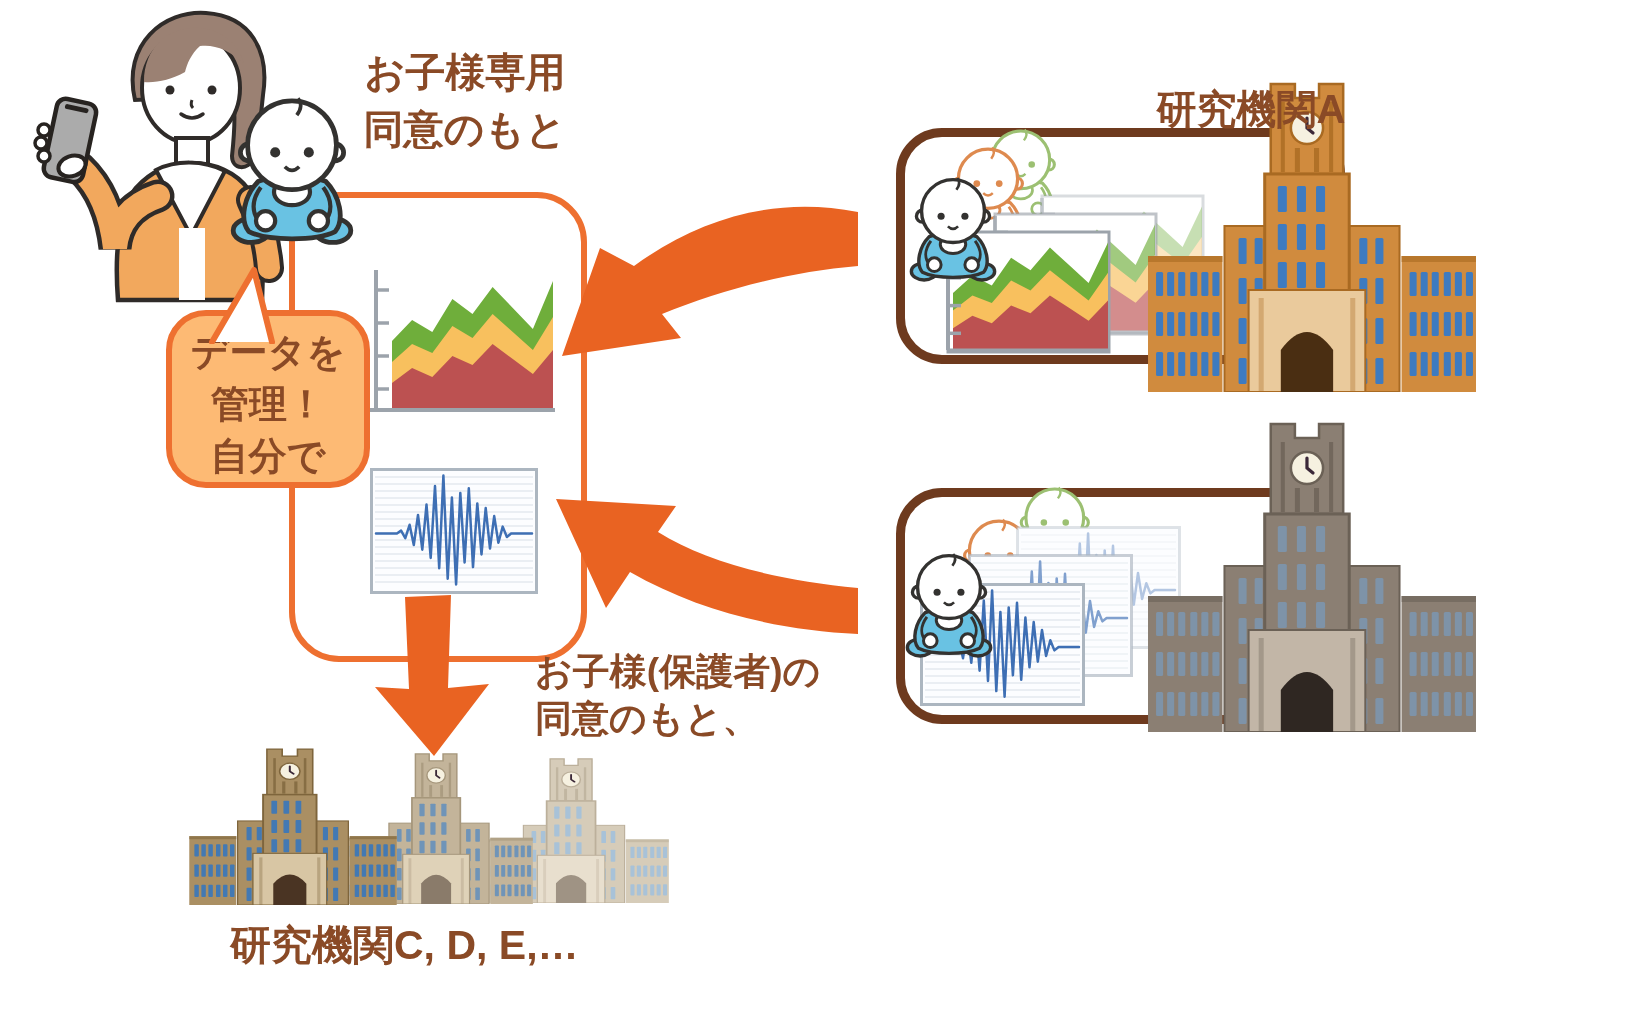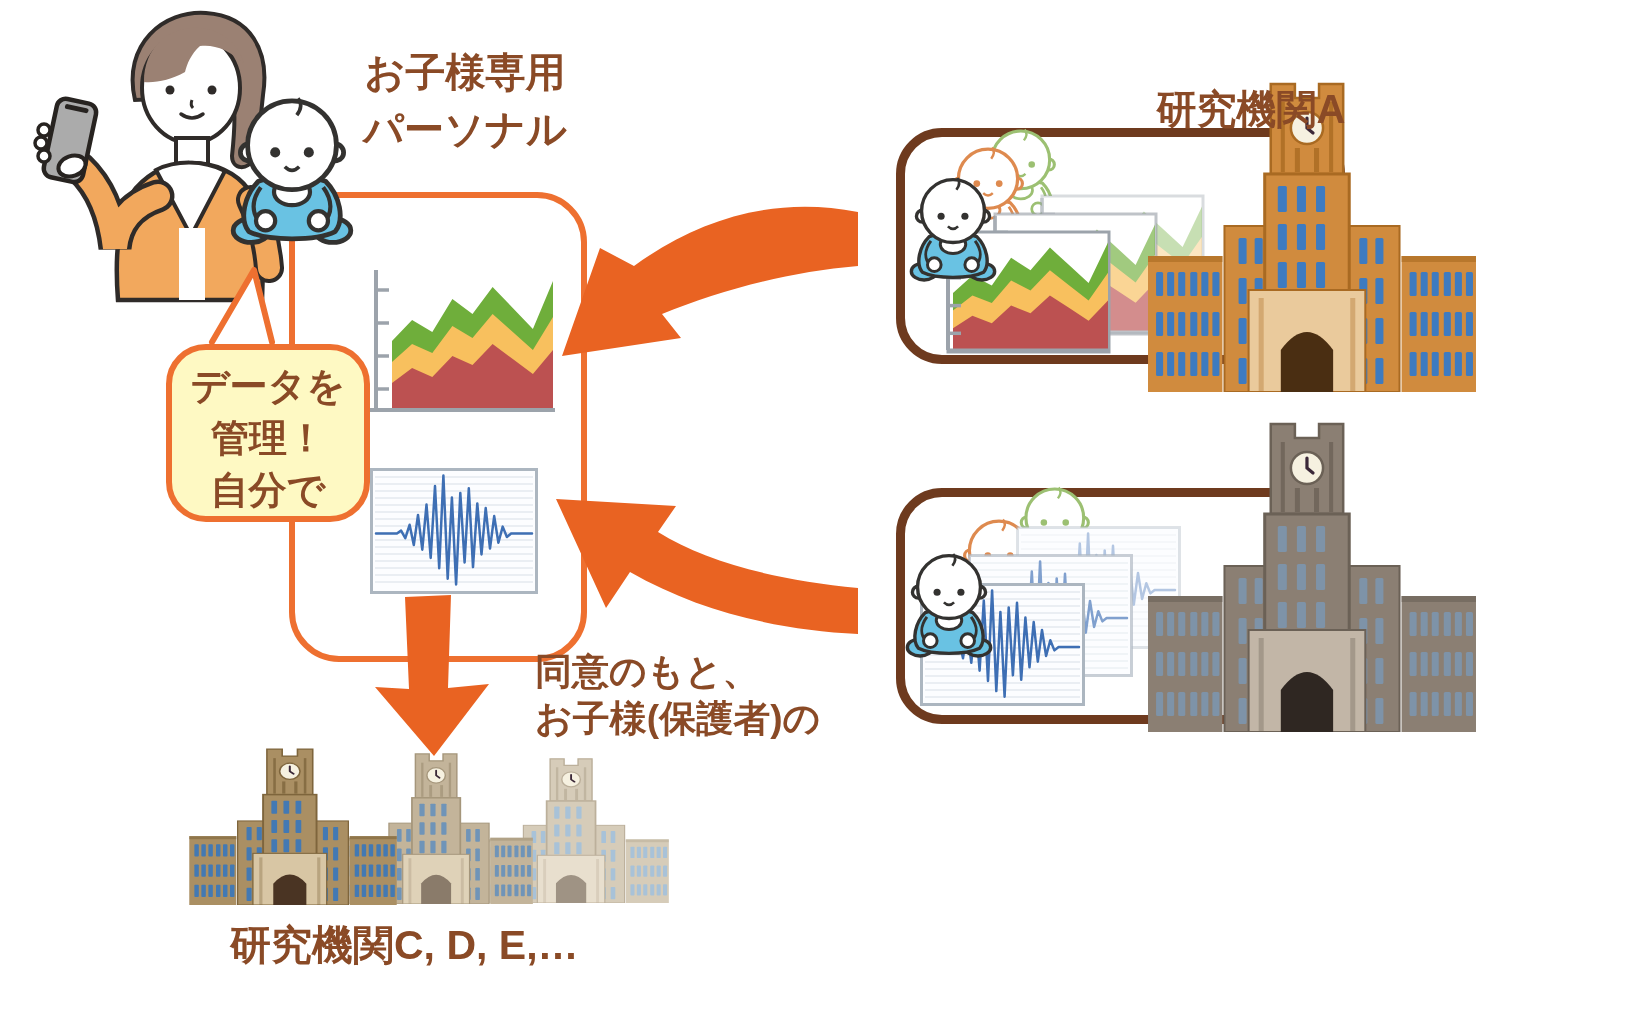--- a/index.html
+++ b/index.html
@@ -5,21 +5,21 @@
   html,body{margin:0;padding:0;background:#fff;}
   .canvas{position:relative;width:1640px;height:1013px;overflow:hidden;background:#fff;
           font-family:"Liberation Sans","DejaVu Sans",sans-serif;}
   .abs{position:absolute;}
   .jp{color:var(--brown);font-weight:700;}
   .store-title{left:320px;top:44px;width:290px;text-align:center;font-size:40px;line-height:57px;z-index:4;}
   .store-box{left:289px;top:192px;width:298px;height:470px;border:6px solid var(--accent);
              border-radius:50px;box-sizing:border-box;z-index:1;}
   .chart-area{left:352px;top:266px;width:205px;height:150px;z-index:2;}
   .chart-wave{left:370px;top:468px;width:168px;height:126px;z-index:2;}
-  .bubble{left:166px;top:344px;width:204px;height:178px;background:#fef9c3;border:6px solid var(--accent);
+  .bubble{left:166px;top:310px;width:204px;height:178px;background:#fdba74;border:6px solid var(--accent);
           border-radius:40px;box-sizing:border-box;z-index:8;text-align:center;font-size:38px;
           line-height:52px;padding-top:10px;}
   .bubble-tail{left:200px;top:264px;z-index:9;}
   .mother{left:8px;top:0;z-index:7;overflow:visible;}
   .inst-label{width:260px;text-align:center;font-size:40px;z-index:4;}
   .lblA{left:1121px;top:82px;} .lblB{left:1058px;top:422px;}
   .inst-box{left:896px;width:449px;height:236px;background:#fff;border:9px solid var(--instbrown);
             border-radius:46px;box-sizing:border-box;z-index:1;}
   .boxA{top:128px;} .boxB{top:488px;}
   .inst-content{left:896px;width:452px;height:236px;z-index:2;overflow:visible;}
@@ -42,21 +42,21 @@
 <div class="canvas">
 
   <svg class="abs arrows" width="1640" height="1013" viewBox="0 0 1640 1013">
     <path d="M858,212 C775,196 700,218 634,266 L600,248 L562,356 L681,338 L662,314 C720,290 788,272 858,266 Z"></path>
     <path d="M858,588 C775,580 706,562 658,532 L676,506 L556,499 L606,608 L630,572 C700,612 778,630 858,634 Z"></path>
     <path d="M405,597 L451,595 L448,688 L489,684 L434,756 L375,687 L409,689 Z"></path>
   </svg>
 
   <div class="abs store-title jp">
     <div>お子様専用</div>
-    <div>パーソナル</div>
+    <div>同意のもと</div>
   </div>
   <div class="abs store-box"></div>
   <div class="abs chart-area"><svg width="205" height="150" viewBox="0 0 205 150" style="overflow:visible">
         <g opacity="1">
           <polygon points="40.0,75.0 60.1,54.0 80.3,66.0 100.4,33.0 120.5,48.0 140.6,21.0 160.8,42.0 180.9,63.0 201.0,15.0 201,144 40,144" fill="#6FAE3B"></polygon>
           <polygon points="40.0,96.0 60.1,78.0 80.3,87.0 100.4,60.0 120.5,72.0 140.6,48.0 160.8,66.0 180.9,84.0 201.0,51.0 201,144 40,144" fill="#F8C05E"></polygon>
           <polygon points="40.0,117.0 60.1,102.0 80.3,111.0 100.4,90.0 120.5,99.0 140.6,78.0 160.8,93.0 180.9,108.0 201.0,84.0 201,144 40,144" fill="#BC5151"></polygon>
           <line x1="24" y1="4" x2="24" y2="144" stroke="#9CA3AB" stroke-width="4"></line>
           <line x1="24" y1="24.0" x2="37" y2="24.0" stroke="#9CA3AB" stroke-width="3.5"></line>
           <line x1="24" y1="57.0" x2="37" y2="57.0" stroke="#9CA3AB" stroke-width="3.5"></line>
@@ -762,17 +762,17 @@
         <rect x="150" y="182" width="9" height="26" rx="1.5" fill="#4379B3"></rect>
         <rect x="169" y="182" width="9" height="26" rx="1.5" fill="#4379B3"></rect>
         <rect x="102" y="210" width="116" height="102" fill="#D8C6A4" stroke="#7E653C" stroke-width="2"></rect>
         <rect x="112" y="218" width="5" height="94" fill="#7E653C" opacity=".35"></rect>
         <rect x="203" y="218" width="5" height="94" fill="#7E653C" opacity=".35"></rect>
         <path d="M134,312 L134,270 Q160,234 186,270 L186,312 Z" fill="#4A3423"></path>
       </svg></div>
   <div class="abs bottom-label jp">研究機関C, D, E,…</div>
 
   <div class="abs consent jp">
+    <div>お子様(保護者)の</div>
     <div>同意のもと、</div>
-    <div>お子様(保護者)の</div>
   </div>
 
 </div>
 
 </body></html>

